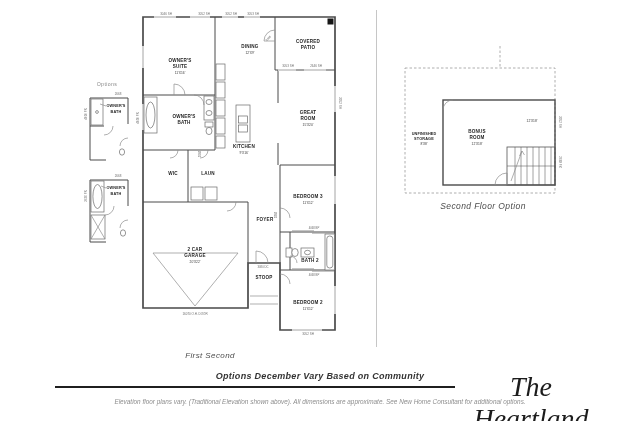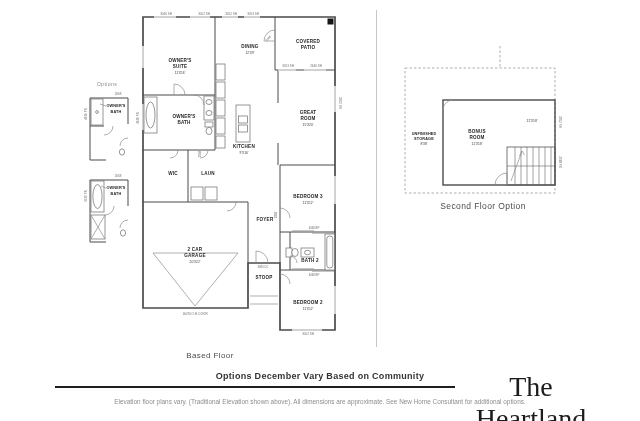--- a/index.html
+++ b/index.html
@@ -1,18 +1,18 @@
 <!DOCTYPE html>
 <html><head>
 <meta charset="utf-8">
 <style>
   html,body{margin:0;padding:0;}
   body{width:640px;height:421px;position:relative;background:#ffffff;overflow:hidden;
        font-family:"Liberation Sans",sans-serif;}
-  .abs{position:absolute;}
+  .abs{position:absolute;font-style:italic;}
   svg{position:absolute;overflow:visible;}
   svg text{font-family:"Liberation Sans",sans-serif;}
   .rm{font-size:4.6px;font-weight:bold;fill:#1f1f1f;text-anchor:middle;letter-spacing:.2px;}
   .rm-sm{font-size:3.8px;font-weight:bold;fill:#1f1f1f;text-anchor:middle;letter-spacing:.15px;}
   .dim{font-size:3.3px;fill:#3a3a3a;text-anchor:middle;}
   .co{font-size:3px;fill:#6e6e6e;text-anchor:middle;}
   .co2{font-size:2.8px;fill:#6e6e6e;text-anchor:middle;}
   .wall{stroke:#4a4a4a;fill:none;}
   .wall-ext{stroke-width:1.7;}
   .wall-int{stroke-width:1;}
@@ -224,19 +224,19 @@
     <text class="dim" x="29" y="105">8'X8'</text>
     <text class="rm" x="82" y="93">BONUS</text>
     <text class="rm" x="82" y="99">ROOM</text>
     <text class="dim" x="82" y="105">12'X18'</text>
     <text class="dim" x="137" y="82">12'X18'</text>
     <text class="co" x="164" y="82" transform="rotate(90 164 82)">3052 SH</text>
     <text class="co" x="164" y="122" transform="rotate(90 164 122)">2668 FX</text>
   </g>
 </svg>
 
-<div class="abs caption" id="first-floor-caption">Based Floor</div>
+<div class="abs caption" id="first-floor-caption">First Second</div>
 <div class="abs caption" id="second-floor-caption">Second Floor Option</div>
 <div class="abs" id="section-divider"></div>
 <div class="abs" id="options-note">Options December Vary Based on Community</div>
 <div class="abs" id="divider-rule"></div>
 <div class="abs" id="brand-title">The Heartland</div>
 <div class="abs" id="fine-print">Elevation floor plans vary. (Traditional Elevation shown above). All dimensions are approximate. See New Home Consultant for additional options.</div>
 
 </body></html>

